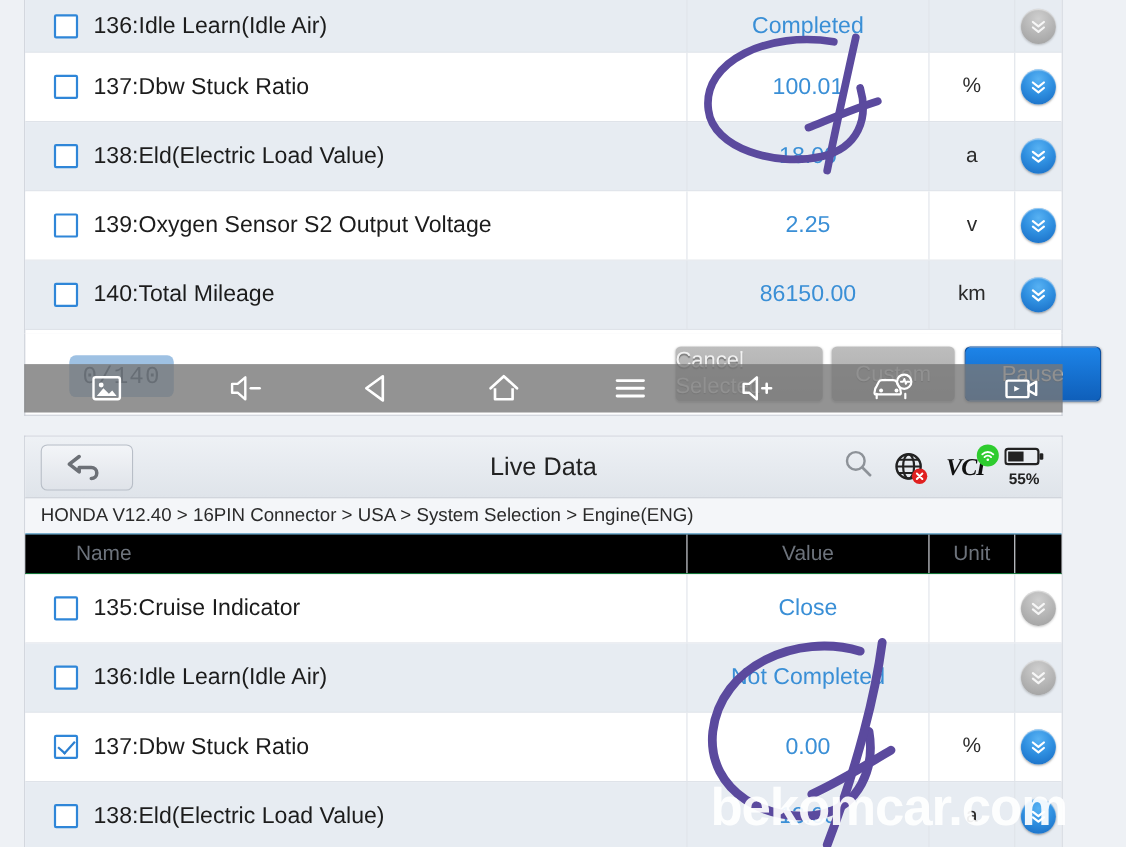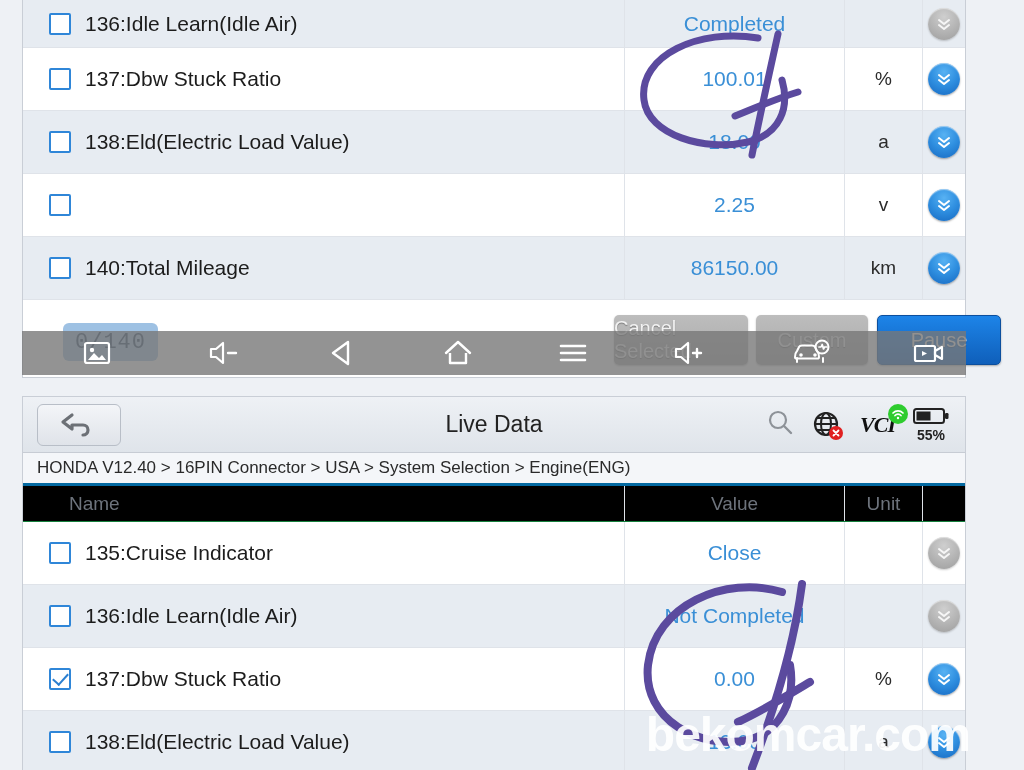--- a/index.html
+++ b/index.html
@@ -208,21 +208,21 @@
     width: 20px; height: 20px; border-radius: 50%;
     background: #2ecc2e;
     display: flex; align-items: center; justify-content: center;
   }
   .batt-wrap { display: flex; flex-direction: column; align-items: center; }
   .batt-pct { font-size: 14px; color: #222; margin-top: -2px; font-weight: bold; }
 
   #breadcrumb {
     height: 33px;
     background: #f4f6f9;
-    border-bottom: 3px solid #0369a1;
+    border-bottom: 1px solid #0369a1;
     display: flex; align-items: center;
     padding-left: 14px;
     font-size: 17px; color: #2a2a2a;
     white-space: nowrap;
   }
 
   #bp-colhead {
     height: 36px;
     background: #000000;
     border-bottom: 1px solid #15803d;
@@ -303,20 +303,21 @@
               <path d="M4 5l5 4 5-4" stroke="#fff" stroke-width="2" fill="none" stroke-linecap="round" stroke-linejoin="round"></path>
               <path d="M4 10l5 4 5-4" stroke="#fff" stroke-width="2" fill="none" stroke-linecap="round" stroke-linejoin="round"></path>
             </svg>
         </div>
       </div>
     </div>
 
     <div class="row plain">
       <div class="cell-name">
         <div class="cbx"></div>
+        <span class="name-txt">139:Oxygen Sensor S2 Output Voltage</span>
       </div>
       <div class="cell-value">2.25</div>
       <div class="cell-unit">v</div>
       <div class="cell-act">
         <div class="chev">
           <svg width="18" height="18" viewBox="0 0 18 18">
               <path d="M4 5l5 4 5-4" stroke="#fff" stroke-width="2" fill="none" stroke-linecap="round" stroke-linejoin="round"></path>
               <path d="M4 10l5 4 5-4" stroke="#fff" stroke-width="2" fill="none" stroke-linecap="round" stroke-linejoin="round"></path>
             </svg>
         </div>

